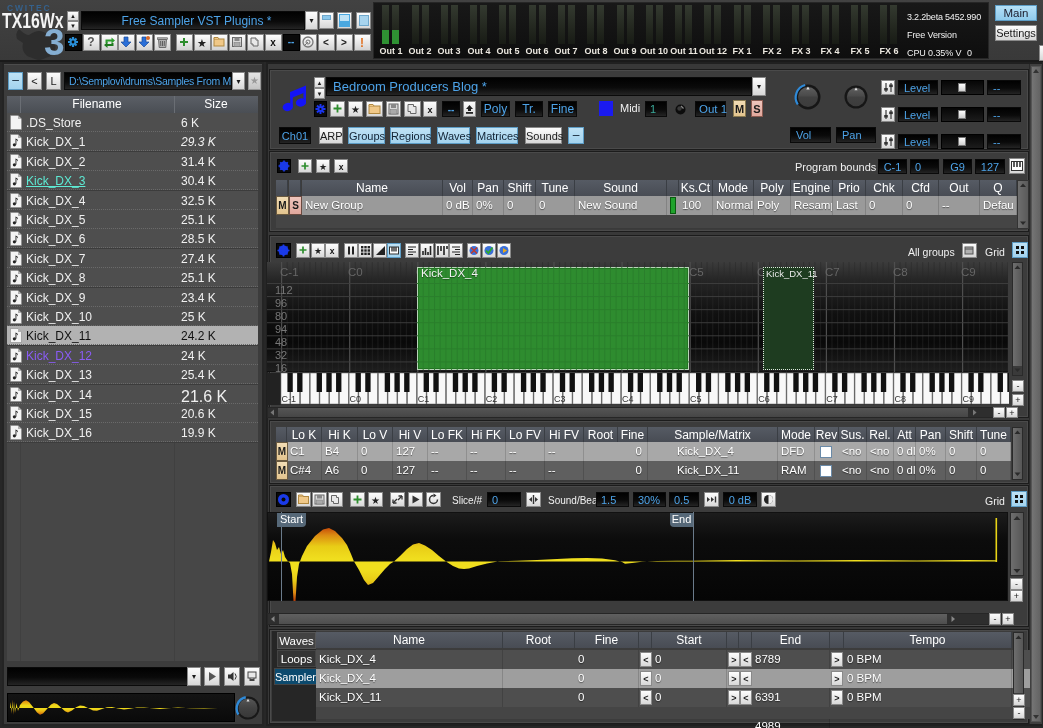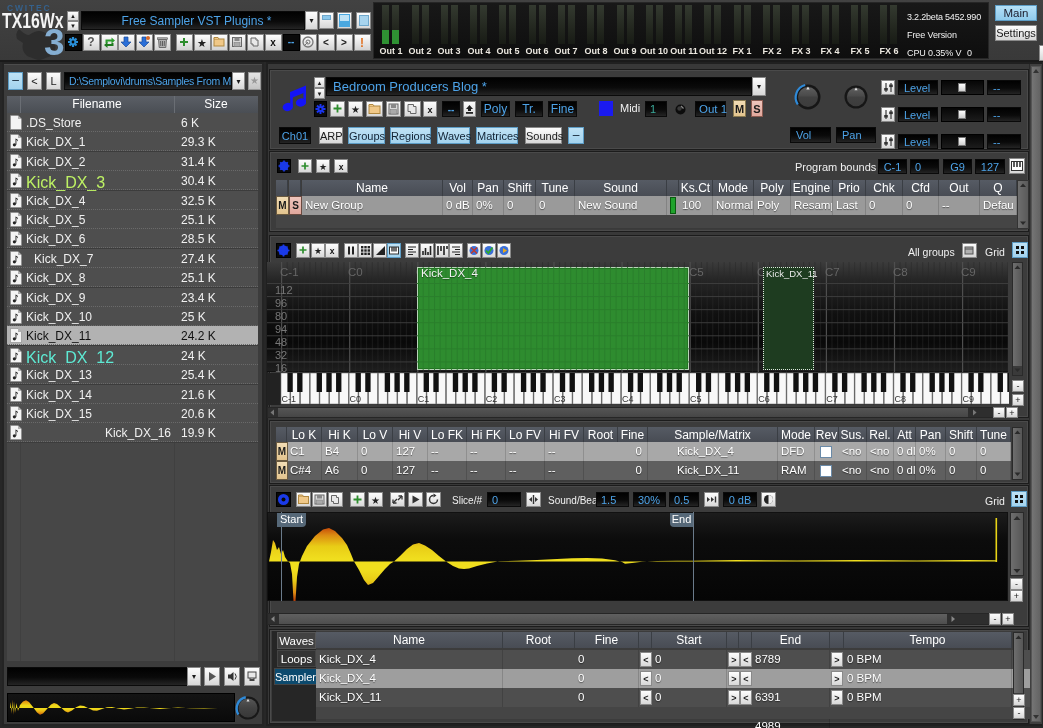--- a/index.html
+++ b/index.html
@@ -200,21 +200,21 @@
 <div class="a" style="left:7px;top:132px;width:17px;height:19px;">
     <svg width="12" height="15" viewBox="0 0 12 15" style="position:absolute;left:3px;top:2px;">
       <path d="M0.5 0.5 L8 0.5 L11.5 4 L11.5 14.5 L0.5 14.5 Z" fill="#f4f4f4" stroke="#888" stroke-width="0.6"></path>
       <path d="M8 0.5 L8 4 L11.5 4 Z" fill="#b0b0b0"></path>
       <circle cx="4.4" cy="10.8" r="1.6" fill="#222"></circle>
       <rect x="5.5" y="5.5" width="0.9" height="5.3" fill="#222"></rect>
       <path d="M5.5 5.5 Q7.5 6 8 7.5 L8 6.3 Q7.5 5 5.5 4.5 Z" fill="#222"></path>
     </svg>
   </div>
 <div class="a" style="left:26px;top:135px;width:145px;height:14px;color:#f0f0f0;font-size:12px;white-space:nowrap;">Kick_DX_1</div>
-<div class="a" style="left:181px;top:135px;width:70px;height:14px;color:#f0f0f0;font-size:12px;white-space:nowrap;">29.3 K</div>
+<div class="a" style="left:181px;top:135px;width:70px;height:14px;color:#f0f0f0;font-size:12px;white-space:nowrap;font-style:italic;">29.3 K</div>
 <div class="a" style="left:7px;top:152px;width:251px;height:20px;background:#4e4e4e;border-bottom:1px dotted #6a6a6a;height:19px;"></div>
 <div class="a" style="left:7px;top:152px;width:17px;height:19px;">
     <svg width="12" height="15" viewBox="0 0 12 15" style="position:absolute;left:3px;top:2px;">
       <path d="M0.5 0.5 L8 0.5 L11.5 4 L11.5 14.5 L0.5 14.5 Z" fill="#f4f4f4" stroke="#888" stroke-width="0.6"></path>
       <path d="M8 0.5 L8 4 L11.5 4 Z" fill="#b0b0b0"></path>
       <circle cx="4.4" cy="10.8" r="1.6" fill="#222"></circle>
       <rect x="5.5" y="5.5" width="0.9" height="5.3" fill="#222"></rect>
       <path d="M5.5 5.5 Q7.5 6 8 7.5 L8 6.3 Q7.5 5 5.5 4.5 Z" fill="#222"></path>
     </svg>
   </div>
@@ -223,21 +223,21 @@
 <div class="a" style="left:7px;top:171px;width:251px;height:20px;background:#4e4e4e;border-bottom:1px dotted #6a6a6a;height:19px;"></div>
 <div class="a" style="left:7px;top:171px;width:17px;height:19px;">
     <svg width="12" height="15" viewBox="0 0 12 15" style="position:absolute;left:3px;top:2px;">
       <path d="M0.5 0.5 L8 0.5 L11.5 4 L11.5 14.5 L0.5 14.5 Z" fill="#f4f4f4" stroke="#888" stroke-width="0.6"></path>
       <path d="M8 0.5 L8 4 L11.5 4 Z" fill="#b0b0b0"></path>
       <circle cx="4.4" cy="10.8" r="1.6" fill="#222"></circle>
       <rect x="5.5" y="5.5" width="0.9" height="5.3" fill="#222"></rect>
       <path d="M5.5 5.5 Q7.5 6 8 7.5 L8 6.3 Q7.5 5 5.5 4.5 Z" fill="#222"></path>
     </svg>
   </div>
-<div class="a" style="left:26px;top:174px;width:145px;height:14px;color:#bef264;font-size:16px;white-space:nowrap;">Kick_DX_3</div>
+<div class="a" style="left:26px;top:174px;width:145px;height:14px;color:#5eead4;font-size:12px;white-space:nowrap;text-decoration:underline;">Kick_DX_3</div>
 <div class="a" style="left:181px;top:174px;width:70px;height:14px;color:#f0f0f0;font-size:12px;white-space:nowrap;">30.4 K</div>
 <div class="a" style="left:7px;top:191px;width:251px;height:20px;background:#4e4e4e;border-bottom:1px dotted #6a6a6a;height:19px;"></div>
 <div class="a" style="left:7px;top:191px;width:17px;height:19px;">
     <svg width="12" height="15" viewBox="0 0 12 15" style="position:absolute;left:3px;top:2px;">
       <path d="M0.5 0.5 L8 0.5 L11.5 4 L11.5 14.5 L0.5 14.5 Z" fill="#f4f4f4" stroke="#888" stroke-width="0.6"></path>
       <path d="M8 0.5 L8 4 L11.5 4 Z" fill="#b0b0b0"></path>
       <circle cx="4.4" cy="10.8" r="1.6" fill="#222"></circle>
       <rect x="5.5" y="5.5" width="0.9" height="5.3" fill="#222"></rect>
       <path d="M5.5 5.5 Q7.5 6 8 7.5 L8 6.3 Q7.5 5 5.5 4.5 Z" fill="#222"></path>
     </svg>
@@ -271,21 +271,21 @@
 <div class="a" style="left:7px;top:249px;width:251px;height:20px;background:#4e4e4e;border-bottom:1px dotted #6a6a6a;height:19px;"></div>
 <div class="a" style="left:7px;top:249px;width:17px;height:19px;">
     <svg width="12" height="15" viewBox="0 0 12 15" style="position:absolute;left:3px;top:2px;">
       <path d="M0.5 0.5 L8 0.5 L11.5 4 L11.5 14.5 L0.5 14.5 Z" fill="#f4f4f4" stroke="#888" stroke-width="0.6"></path>
       <path d="M8 0.5 L8 4 L11.5 4 Z" fill="#b0b0b0"></path>
       <circle cx="4.4" cy="10.8" r="1.6" fill="#222"></circle>
       <rect x="5.5" y="5.5" width="0.9" height="5.3" fill="#222"></rect>
       <path d="M5.5 5.5 Q7.5 6 8 7.5 L8 6.3 Q7.5 5 5.5 4.5 Z" fill="#222"></path>
     </svg>
   </div>
-<div class="a" style="left:26px;top:252px;width:145px;height:14px;color:#f0f0f0;font-size:12px;white-space:nowrap;margin-left:8px;">Kick_DX_7</div>
+<div class="a" style="left:26px;top:252px;width:145px;height:14px;color:#f0f0f0;font-size:12px;white-space:nowrap;">Kick_DX_7</div>
 <div class="a" style="left:181px;top:252px;width:70px;height:14px;color:#f0f0f0;font-size:12px;white-space:nowrap;">27.4 K</div>
 <div class="a" style="left:7px;top:268px;width:251px;height:20px;background:#4e4e4e;border-bottom:1px dotted #6a6a6a;height:19px;"></div>
 <div class="a" style="left:7px;top:268px;width:17px;height:19px;">
     <svg width="12" height="15" viewBox="0 0 12 15" style="position:absolute;left:3px;top:2px;">
       <path d="M0.5 0.5 L8 0.5 L11.5 4 L11.5 14.5 L0.5 14.5 Z" fill="#f4f4f4" stroke="#888" stroke-width="0.6"></path>
       <path d="M8 0.5 L8 4 L11.5 4 Z" fill="#b0b0b0"></path>
       <circle cx="4.4" cy="10.8" r="1.6" fill="#222"></circle>
       <rect x="5.5" y="5.5" width="0.9" height="5.3" fill="#222"></rect>
       <path d="M5.5 5.5 Q7.5 6 8 7.5 L8 6.3 Q7.5 5 5.5 4.5 Z" fill="#222"></path>
     </svg>
@@ -331,21 +331,21 @@
 <div class="a" style="left:7px;top:346px;width:251px;height:20px;background:#4e4e4e;border-bottom:1px dotted #6a6a6a;height:19px;"></div>
 <div class="a" style="left:7px;top:346px;width:17px;height:19px;">
     <svg width="12" height="15" viewBox="0 0 12 15" style="position:absolute;left:3px;top:2px;">
       <path d="M0.5 0.5 L8 0.5 L11.5 4 L11.5 14.5 L0.5 14.5 Z" fill="#f4f4f4" stroke="#888" stroke-width="0.6"></path>
       <path d="M8 0.5 L8 4 L11.5 4 Z" fill="#b0b0b0"></path>
       <circle cx="4.4" cy="10.8" r="1.6" fill="#222"></circle>
       <rect x="5.5" y="5.5" width="0.9" height="5.3" fill="#222"></rect>
       <path d="M5.5 5.5 Q7.5 6 8 7.5 L8 6.3 Q7.5 5 5.5 4.5 Z" fill="#222"></path>
     </svg>
   </div>
-<div class="a" style="left:26px;top:349px;width:145px;height:14px;color:#5eead4;font-size:16px;white-space:nowrap;">Kick_DX_12</div>
+<div class="a" style="left:26px;top:349px;width:145px;height:14px;color:#8b5cf6;font-size:12px;white-space:nowrap;">Kick_DX_12</div>
 <div class="a" style="left:181px;top:349px;width:70px;height:14px;color:#f0f0f0;font-size:12px;white-space:nowrap;">24 K</div>
 <div class="a" style="left:7px;top:365px;width:251px;height:20px;background:#4e4e4e;border-bottom:1px dotted #6a6a6a;height:19px;"></div>
 <div class="a" style="left:7px;top:365px;width:17px;height:19px;">
     <svg width="12" height="15" viewBox="0 0 12 15" style="position:absolute;left:3px;top:2px;">
       <path d="M0.5 0.5 L8 0.5 L11.5 4 L11.5 14.5 L0.5 14.5 Z" fill="#f4f4f4" stroke="#888" stroke-width="0.6"></path>
       <path d="M8 0.5 L8 4 L11.5 4 Z" fill="#b0b0b0"></path>
       <circle cx="4.4" cy="10.8" r="1.6" fill="#222"></circle>
       <rect x="5.5" y="5.5" width="0.9" height="5.3" fill="#222"></rect>
       <path d="M5.5 5.5 Q7.5 6 8 7.5 L8 6.3 Q7.5 5 5.5 4.5 Z" fill="#222"></path>
     </svg>
@@ -356,21 +356,21 @@
 <div class="a" style="left:7px;top:385px;width:17px;height:19px;">
     <svg width="12" height="15" viewBox="0 0 12 15" style="position:absolute;left:3px;top:2px;">
       <path d="M0.5 0.5 L8 0.5 L11.5 4 L11.5 14.5 L0.5 14.5 Z" fill="#f4f4f4" stroke="#888" stroke-width="0.6"></path>
       <path d="M8 0.5 L8 4 L11.5 4 Z" fill="#b0b0b0"></path>
       <circle cx="4.4" cy="10.8" r="1.6" fill="#222"></circle>
       <rect x="5.5" y="5.5" width="0.9" height="5.3" fill="#222"></rect>
       <path d="M5.5 5.5 Q7.5 6 8 7.5 L8 6.3 Q7.5 5 5.5 4.5 Z" fill="#222"></path>
     </svg>
   </div>
 <div class="a" style="left:26px;top:388px;width:145px;height:14px;color:#f0f0f0;font-size:12px;white-space:nowrap;">Kick_DX_14</div>
-<div class="a" style="left:181px;top:388px;width:70px;height:14px;color:#f0f0f0;font-size:12px;white-space:nowrap;">21.6 K</div>
+<div class="a" style="left:181px;top:388px;width:70px;height:14px;color:#f0f0f0;font-size:16px;white-space:nowrap;">21.6 K</div>
 <div class="a" style="left:7px;top:404px;width:251px;height:20px;background:#4e4e4e;border-bottom:1px dotted #6a6a6a;height:19px;"></div>
 <div class="a" style="left:7px;top:404px;width:17px;height:19px;">
     <svg width="12" height="15" viewBox="0 0 12 15" style="position:absolute;left:3px;top:2px;">
       <path d="M0.5 0.5 L8 0.5 L11.5 4 L11.5 14.5 L0.5 14.5 Z" fill="#f4f4f4" stroke="#888" stroke-width="0.6"></path>
       <path d="M8 0.5 L8 4 L11.5 4 Z" fill="#b0b0b0"></path>
       <circle cx="4.4" cy="10.8" r="1.6" fill="#222"></circle>
       <rect x="5.5" y="5.5" width="0.9" height="5.3" fill="#222"></rect>
       <path d="M5.5 5.5 Q7.5 6 8 7.5 L8 6.3 Q7.5 5 5.5 4.5 Z" fill="#222"></path>
     </svg>
   </div>
@@ -379,21 +379,21 @@
 <div class="a" style="left:7px;top:423px;width:251px;height:20px;background:#4e4e4e;border-bottom:1px dotted #6a6a6a;height:19px;"></div>
 <div class="a" style="left:7px;top:423px;width:17px;height:19px;">
     <svg width="12" height="15" viewBox="0 0 12 15" style="position:absolute;left:3px;top:2px;">
       <path d="M0.5 0.5 L8 0.5 L11.5 4 L11.5 14.5 L0.5 14.5 Z" fill="#f4f4f4" stroke="#888" stroke-width="0.6"></path>
       <path d="M8 0.5 L8 4 L11.5 4 Z" fill="#b0b0b0"></path>
       <circle cx="4.4" cy="10.8" r="1.6" fill="#222"></circle>
       <rect x="5.5" y="5.5" width="0.9" height="5.3" fill="#222"></rect>
       <path d="M5.5 5.5 Q7.5 6 8 7.5 L8 6.3 Q7.5 5 5.5 4.5 Z" fill="#222"></path>
     </svg>
   </div>
-<div class="a" style="left:26px;top:426px;width:145px;height:14px;color:#f0f0f0;font-size:12px;white-space:nowrap;text-align:right;">Kick_DX_16</div>
+<div class="a" style="left:26px;top:426px;width:145px;height:14px;color:#f0f0f0;font-size:12px;white-space:nowrap;">Kick_DX_16</div>
 <div class="a" style="left:181px;top:426px;width:70px;height:14px;color:#f0f0f0;font-size:12px;white-space:nowrap;">19.9 K</div>
 <div class="a" style="left:7px;top:443px;width:251px;height:218px;background:#474747;"></div>
 <div class="a" style="left:20px;top:443px;width:1px;height:218px;background:#404040;"></div>
 <div class="a" style="left:174px;top:443px;width:1px;height:218px;background:#404040;"></div>
 <div class="a blk" style="left:7px;top:667px;width:181px;height:19px;"></div>
 <div class="a btn" style="left:187px;top:667px;width:14px;height:19px;font-size:8px;line-height:18px;">▾</div>
 <div class="a btn" style="left:204px;top:667px;width:16px;height:19px;"></div>
 <svg class="a" style="left:204px;top:667px;width:16px;height:19px;" viewBox="0 0 16 19">
     <path d="M5 5 L12 9.5 L5 14 Z" fill="#555"></path>
   </svg>

